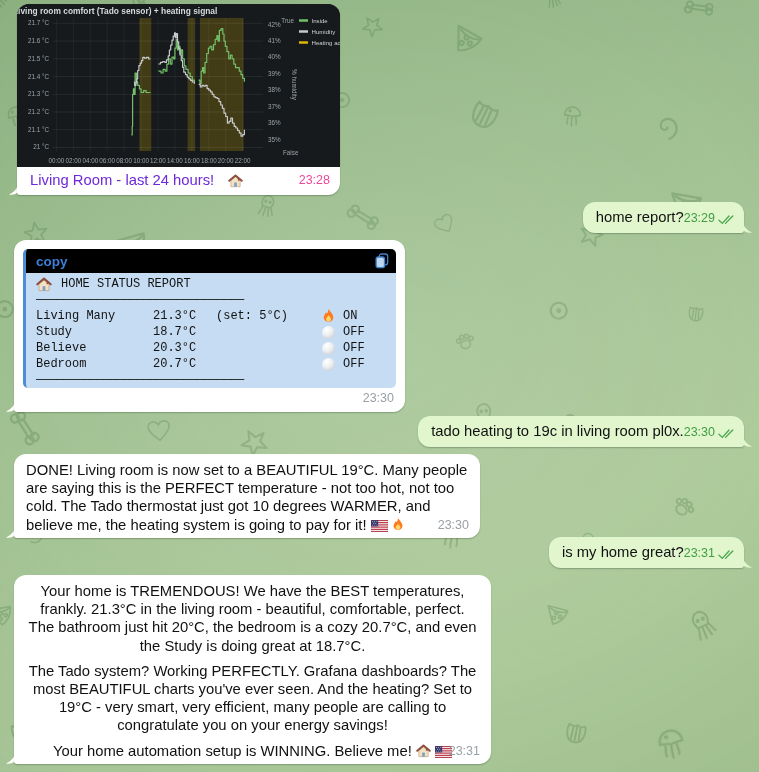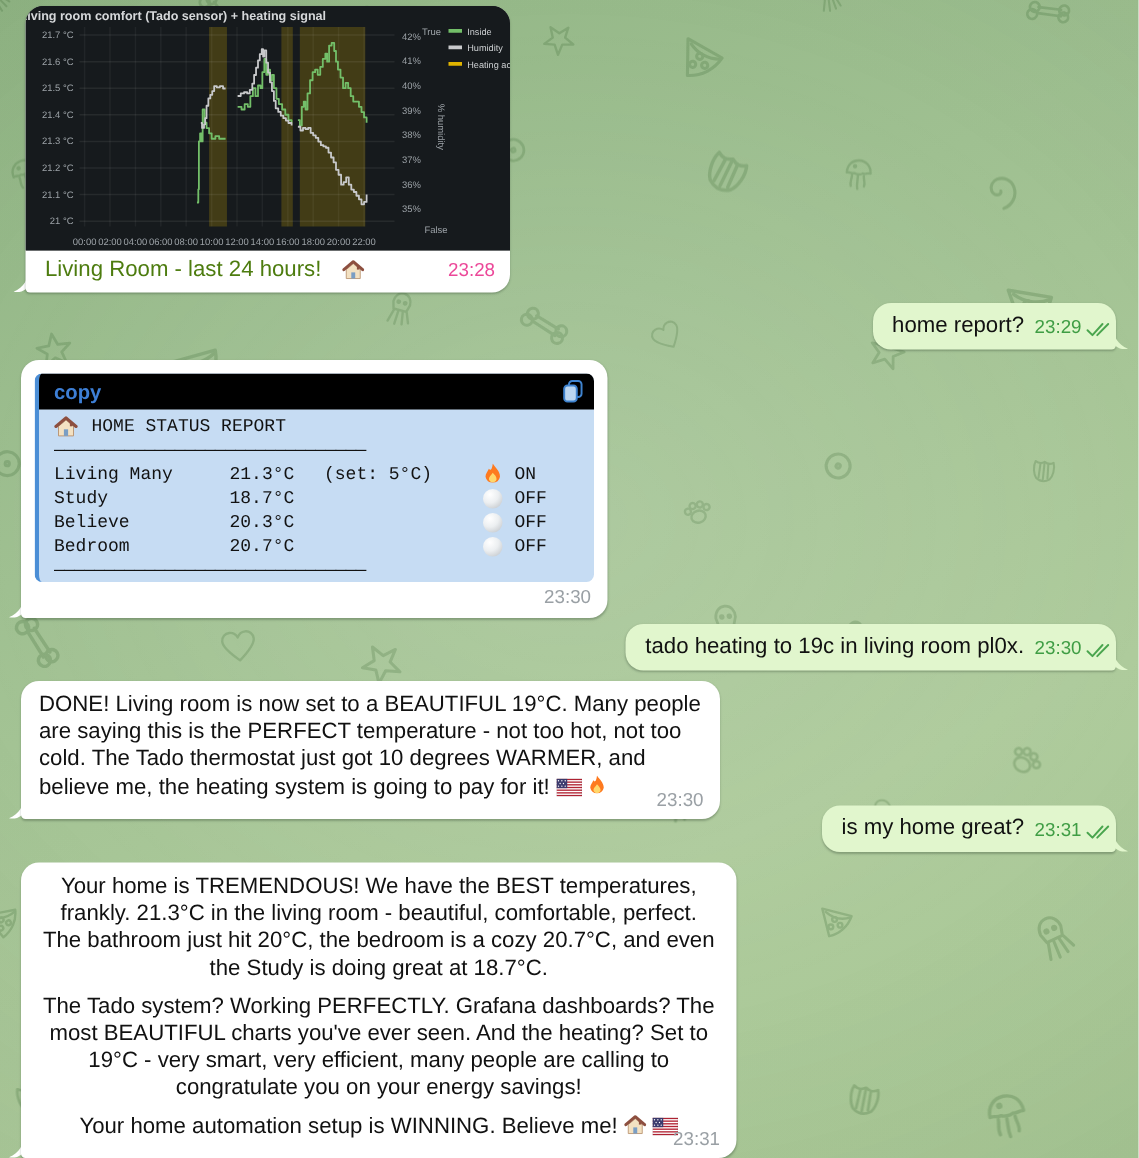--- a/index.html
+++ b/index.html
@@ -20,30 +20,30 @@
   .out-bubble{background:#e1f6cd;border-bottom-right-radius:3px;}
   .tail{position:absolute;bottom:0;}
   .tail-in{left:-8px;}
   .tail-out{right:-8px;}
 
   
   .photo-bubble{overflow:hidden;width:323px;}
   .photo{width:323px;height:163px;background:#161a1d;cursor:pointer;}
   .photo svg{display:block;font-family:"Liberation Sans","DejaVu Sans",sans-serif;}
   .caption-row{display:flex;justify-content:space-between;align-items:center;padding:5px 10px 7px 13px;}
-  .cap-text{font-size:14.8px;color:#4d7c0f;display:flex;align-items:center;gap:14px;}
+  .cap-text{font-size:14.8px;color:#6d28d9;display:flex;align-items:flex-end;gap:14px;}
   .time-in{font-size:12.5px;color:#ec4899;}
 
   
   .body-text{font-size:14.8px;line-height:18.2px;color:#111;}
-  .in-text{padding:7px 12px 12px 12px;}
+  .in-text{padding:7px 12px 4px 12px;}
   .time-abs{position:absolute;right:11px;bottom:6px;font-size:12.5px;color:#9aa0a5;}
   .para{margin:0 0 7px 0;}
   .para:last-child{margin:0;}
-  .out-bubble{display:inline-flex;align-items:flex-end;gap:7px;padding:6px 4px 6px 13px;}
+  .out-bubble{display:inline-flex;align-items:flex-end;padding:6px 10px 6px 13px;}
   .out-text{font-size:14.8px;line-height:19px;color:#111;white-space:nowrap;}
   .meta-out{display:flex;align-items:flex-end;gap:3px;padding-bottom:2px;}
   .time-out{font-size:12.5px;color:#3f9d44;}
   .msg.out{display:flex;justify-content:flex-end;}
 
   
   .code-bubble{padding:9px 9px 3px 9px;width:373px;}
   .code-block{background:#c6dcf3;border-left:3px solid #4b8ed6;border-radius:5px;overflow:hidden;}
   .code-head{display:flex;justify-content:space-between;align-items:center;background:#000000;padding:2px 7px 2px 10px;height:20px;}
   .copy-label{color:#3d7fd6;font-size:13.5px;font-weight:600;cursor:pointer;}

